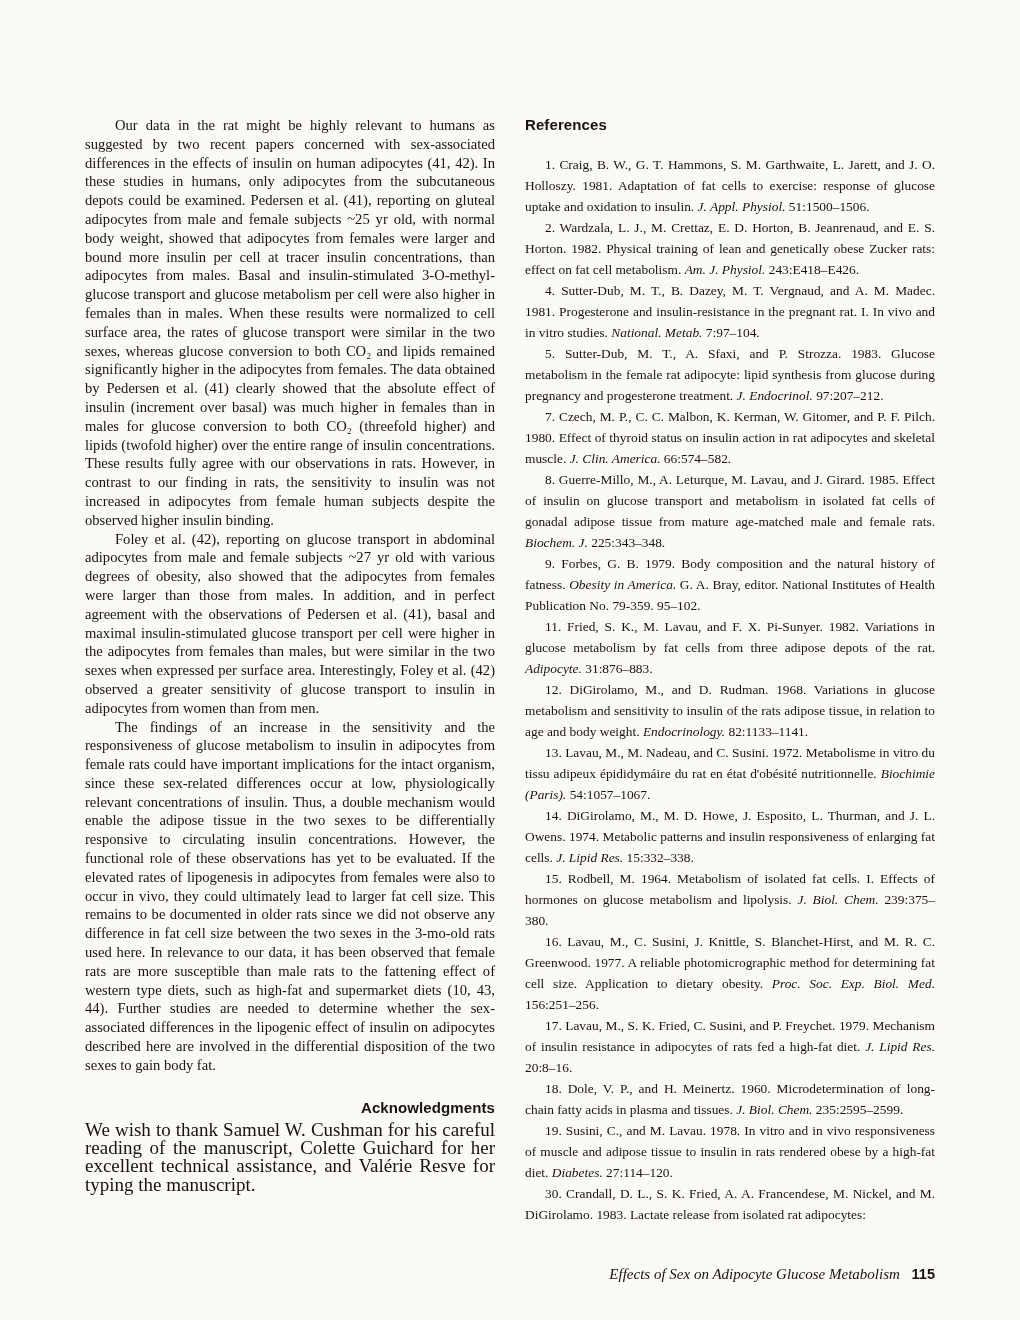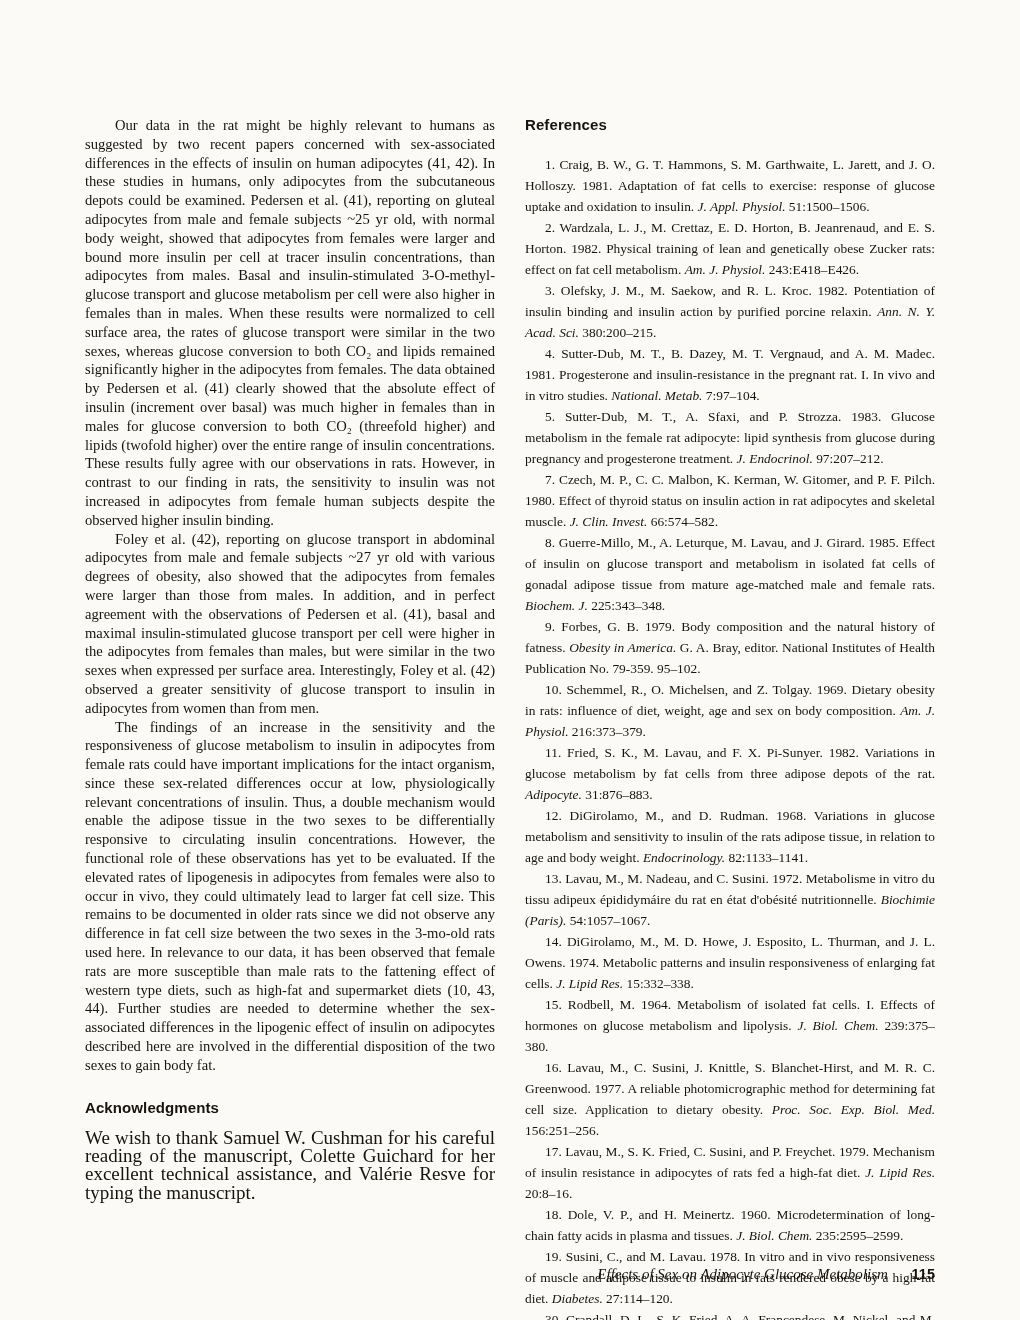--- a/index.html
+++ b/index.html
@@ -37,21 +37,22 @@
 
   .section-heading {
     font-family: "Liberation Sans", sans-serif;
     font-weight: bold;
     font-size: 15px;
     letter-spacing: 0.1px;
   }
 
   .ack-heading {
     margin-top: 24px;
-    margin-bottom: 13px;
+    margin-bottom: 5px;
+    text-align: right;
   }
 
   .ack-text {
     font-size: 19px;
     line-height: 18.4px;
     text-align: justify;
   }
 
   .ref-heading {
     margin-bottom: 21px;
@@ -71,21 +72,21 @@
     top: 1266px;
     right: 85px;
     font-size: 15px;
     white-space: nowrap;
   }
 
   .running-title { font-style: italic; font-family: Liberation Serif, serif; }
 
   .page-number {
     font-weight: bold;
-    margin-left: 20px;
+    margin-left: 8px;
     font-family: "Liberation Sans", sans-serif;
     font-size: 14.5px;
   }
 </style>
 </head>
 <body>
 
 <div class="content">
 
   <div class="col">
@@ -96,27 +97,25 @@
       </div>
     <h2 class="section-heading ack-heading">Acknowledgments</h2>
     <p class="ack-text">We wish to thank Samuel W. Cushman for his careful reading of the manuscript, Colette Guichard for her excellent technical assistance, and Valérie Resve for typing the manuscript.</p>
   </div>
 
   <div class="col">
     <h2 class="section-heading ref-heading">References</h2>
     <div id="references-list">
         <p class="ref">1. Craig, B. W., G. T. Hammons, S. M. Garthwaite, L. Jarett, and J. O. Holloszy. 1981. Adaptation of fat cells to exercise: response of glucose uptake and oxidation to insulin. <i>J. Appl. Physiol.</i> 51:1500–1506.</p>
         <p class="ref">2. Wardzala, L. J., M. Crettaz, E. D. Horton, B. Jeanrenaud, and E. S. Horton. 1982. Physical training of lean and genetically obese Zucker rats: effect on fat cell metabolism. <i>Am. J. Physiol.</i> 243:E418–E426.</p>
-        <p class="ref">3. Olefsky, J. M., M. Saekow, and R. L. Kroc. 1982. Potentiation of insulin binding and insulin action by purified porcine relaxin. <i>Ann. N. Y. Acad. Sci.</i> 380:200–215.</p>
         <p class="ref">4. Sutter-Dub, M. T., B. Dazey, M. T. Vergnaud, and A. M. Madec. 1981. Progesterone and insulin-resistance in the pregnant rat. I. In vivo and in vitro studies. <i>National. Metab.</i> 7:97–104.</p>
         <p class="ref">5. Sutter-Dub, M. T., A. Sfaxi, and P. Strozza. 1983. Glucose metabolism in the female rat adipocyte: lipid synthesis from glucose during pregnancy and progesterone treatment. <i>J. Endocrinol.</i> 97:207–212.</p>
-        <p class="ref">7. Czech, M. P., C. C. Malbon, K. Kerman, W. Gitomer, and P. F. Pilch. 1980. Effect of thyroid status on insulin action in rat adipocytes and skeletal muscle. <i>J. Clin. Invest.</i> 66:574–582.</p>
+        <p class="ref">7. Czech, M. P., C. C. Malbon, K. Kerman, W. Gitomer, and P. F. Pilch. 1980. Effect of thyroid status on insulin action in rat adipocytes and skeletal muscle. <i>J. Clin. America.</i> 66:574–582.</p>
         <p class="ref">8. Guerre-Millo, M., A. Leturque, M. Lavau, and J. Girard. 1985. Effect of insulin on glucose transport and metabolism in isolated fat cells of gonadal adipose tissue from mature age-matched male and female rats. <i>Biochem. J.</i> 225:343–348.</p>
         <p class="ref">9. Forbes, G. B. 1979. Body composition and the natural history of fatness. <i>Obesity in America.</i> G. A. Bray, editor. National Institutes of Health Publication No. 79-359. 95–102.</p>
-        <p class="ref">10. Schemmel, R., O. Michelsen, and Z. Tolgay. 1969. Dietary obesity in rats: influence of diet, weight, age and sex on body composition. <i>Am. J. Physiol.</i> 216:373–379.</p>
         <p class="ref">11. Fried, S. K., M. Lavau, and F. X. Pi-Sunyer. 1982. Variations in glucose metabolism by fat cells from three adipose depots of the rat. <i>Adipocyte.</i> 31:876–883.</p>
         <p class="ref">12. DiGirolamo, M., and D. Rudman. 1968. Variations in glucose metabolism and sensitivity to insulin of the rats adipose tissue, in relation to age and body weight. <i>Endocrinology.</i> 82:1133–1141.</p>
         <p class="ref">13. Lavau, M., M. Nadeau, and C. Susini. 1972. Metabolisme in vitro du tissu adipeux épididymáire du rat en état d'obésité nutritionnelle. <i>Biochimie (Paris).</i> 54:1057–1067.</p>
         <p class="ref">14. DiGirolamo, M., M. D. Howe, J. Esposito, L. Thurman, and J. L. Owens. 1974. Metabolic patterns and insulin responsiveness of enlarging fat cells. <i>J. Lipid Res.</i> 15:332–338.</p>
         <p class="ref">15. Rodbell, M. 1964. Metabolism of isolated fat cells. I. Effects of hormones on glucose metabolism and lipolysis. <i>J. Biol. Chem.</i> 239:375–380.</p>
         <p class="ref">16. Lavau, M., C. Susini, J. Knittle, S. Blanchet-Hirst, and M. R. C. Greenwood. 1977. A reliable photomicrographic method for determining fat cell size. Application to dietary obesity. <i>Proc. Soc. Exp. Biol. Med.</i> 156:251–256.</p>
         <p class="ref">17. Lavau, M., S. K. Fried, C. Susini, and P. Freychet. 1979. Mechanism of insulin resistance in adipocytes of rats fed a high-fat diet. <i>J. Lipid Res.</i> 20:8–16.</p>
         <p class="ref">18. Dole, V. P., and H. Meinertz. 1960. Microdetermination of long-chain fatty acids in plasma and tissues. <i>J. Biol. Chem.</i> 235:2595–2599.</p>
         <p class="ref">19. Susini, C., and M. Lavau. 1978. In vitro and in vivo responsiveness of muscle and adipose tissue to insulin in rats rendered obese by a high-fat diet. <i>Diabetes.</i> 27:114–120.</p>
         <p class="ref">30. Crandall, D. L., S. K. Fried, A. A. Francendese, M. Nickel, and M. DiGirolamo. 1983. Lactate release from isolated rat adipocytes:</p>

